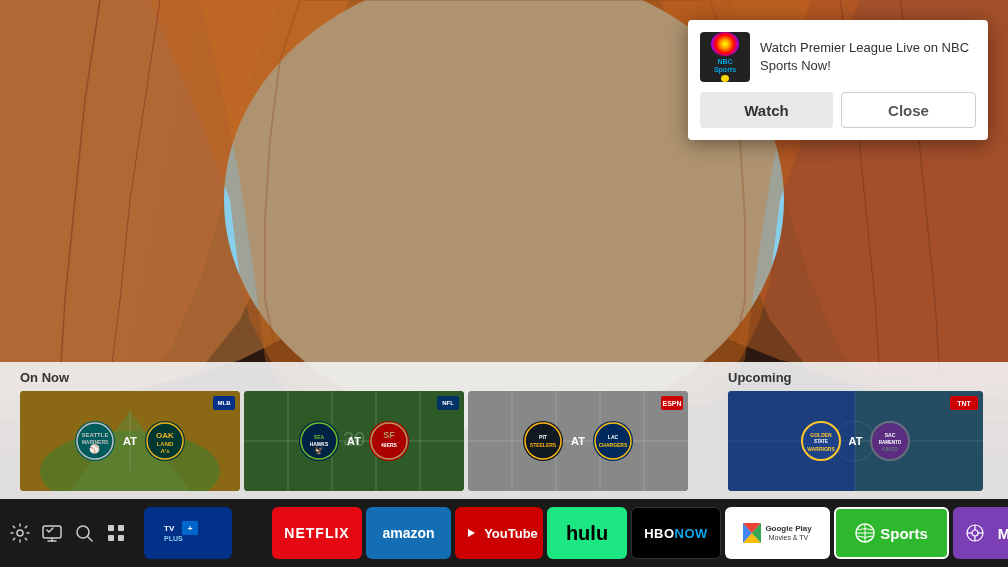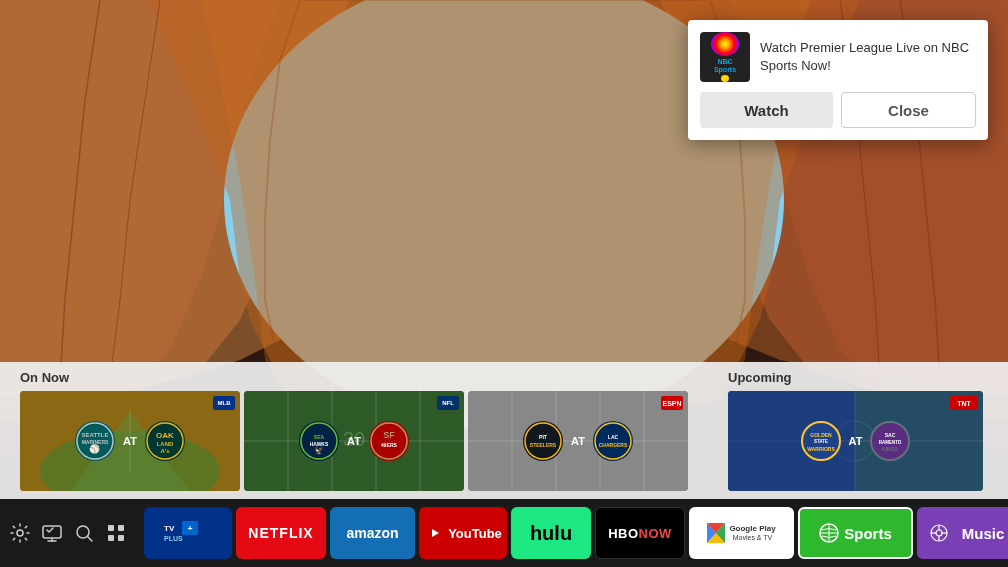--- a/index.html
+++ b/index.html
@@ -246,21 +246,21 @@
       min-width: 80px;
     }
 
     .app-label {
       color: white;
       font-size: 13px;
       font-weight: bold;
     }
 
     .tvplus-tile { background: #003087; min-width: 88px; }
-    .netflix-tile { background: #e50914; min-width: 90px; }
+    .netflix-tile { background: #e50914; min-width: 90px; margin-left: 36px; }
     .amazon-tile { background: #146eb4; min-width: 85px; }
     .youtube-tile { background: #cc0000; min-width: 88px; }
     .hulu-tile { background: #1ce783; min-width: 80px; }
     .hbo-tile { background: #000; border: 1px solid #333; min-width: 90px; }
     .google-tile { background: #fff; min-width: 105px; text-align: center; }
     .sports-tile { background: #2eb82e; min-width: 115px; }
     .music-tile { background: #7b3fb5; min-width: 100px; }
     .hulu-label { color: #000; }
 
     
@@ -625,21 +625,21 @@
         </svg>
         <span class="app-label" style="font-size:13px;">YouTube</span>
       </div>
     </div>
 
     <div class="app-tile hulu-tile">
       <span class="app-label hulu-label" style="color:#000;font-size:20px;font-weight:bold;">hulu</span>
     </div>
 
     <div class="app-tile hbo-tile">
-      <span class="app-label" style="color:white;font-size:13px;font-weight:bold;letter-spacing:0.5px;">HBO<span style="color:#ef4444">NOW</span></span>
+      <span class="app-label" style="color:white;font-size:13px;font-weight:bold;letter-spacing:0.5px;">HBO<span style="color:#0ea5e9">NOW</span></span>
     </div>
 
     <div class="app-tile google-tile">
       <div style="display:flex;align-items:center;gap:4px;">
         <svg width="18" height="20" viewBox="0 0 18 20">
           <polygon points="0,0 18,10 0,20" fill="#ea4335" opacity="0.3"></polygon>
           <polygon points="0,0 9,10 0,20" fill="#4285f4"></polygon>
           <polygon points="0,0 18,0 9,10" fill="#ea4335"></polygon>
           <polygon points="0,20 9,10 18,20" fill="#fbbc05"></polygon>
           <polygon points="18,0 18,20 9,10" fill="#34a853"></polygon>

